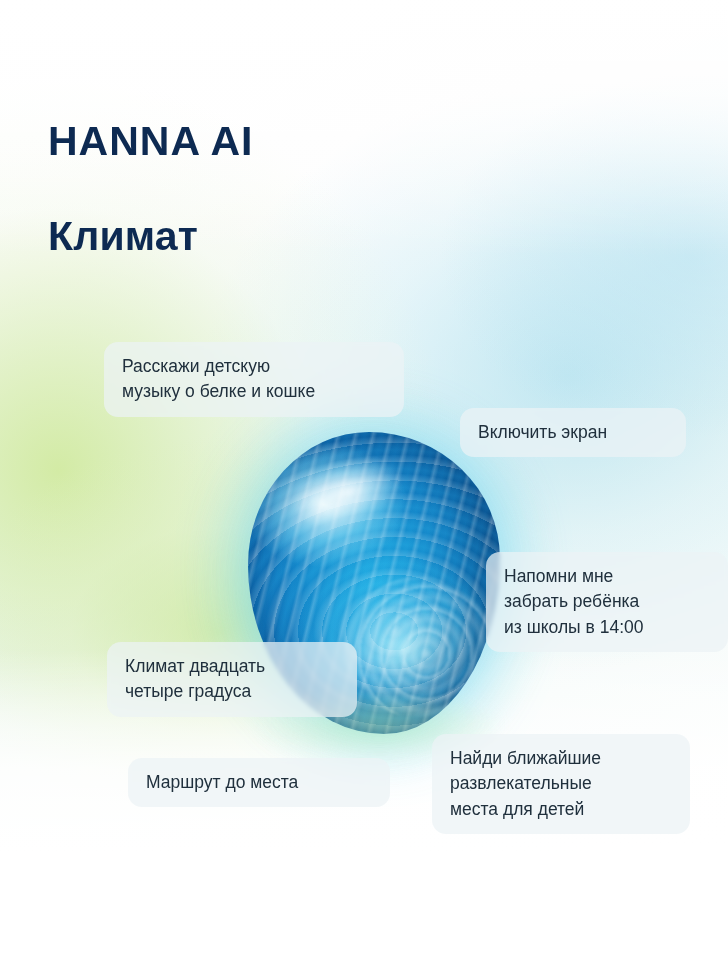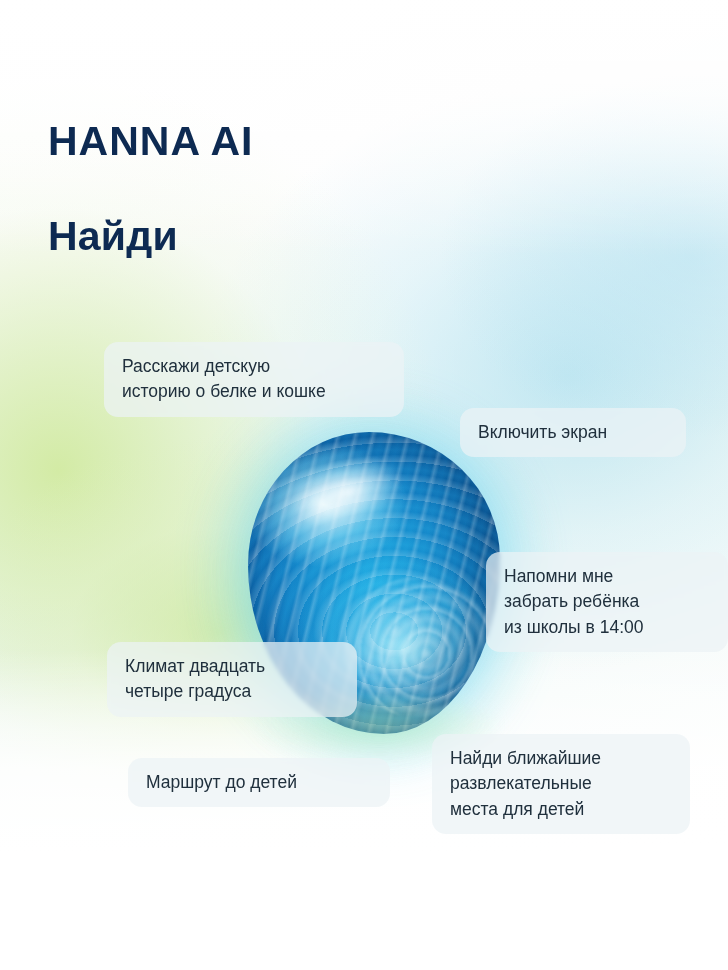--- a/index.html
+++ b/index.html
@@ -163,38 +163,38 @@
   <div class="bg-layer bg-base"></div>
   <div class="bg-layer bg-cyan"></div>
   <div class="bg-layer bg-cyan2"></div>
   <div class="bg-layer bg-green"></div>
   <div class="bg-layer bg-green2"></div>
   <div class="bg-layer bg-white-top"></div>
   <div class="bg-layer bg-white-bottom"></div>
 
   <div class="headline">
     <span class="l1">HANNA AI</span>
-    <span class="l2">Найди</span>
+    <span class="l2">Климат</span>
   </div>
 
   <div class="orb-wrap">
     <div class="orb-glow"></div>
     <div class="orb">
       <div class="orb-swirl"></div>
       <div class="orb-hi"></div>
     </div>
     <div class="orb-base-glow"></div>
   </div>
 
   <div class="chip" id="chip-story">Расскажи детскую
-историю о белке и кошке</div>
+музыку о белке и кошке</div>
   <div class="chip" id="chip-screen">Включить экран</div>
   <div class="chip" id="chip-remind">Напомни мне
 забрать ребёнка
 из школы в 14:00</div>
   <div class="chip" id="chip-climate">Климат двадцать
 четыре градуса</div>
-  <div class="chip" id="chip-route">Маршрут до детей</div>
+  <div class="chip" id="chip-route">Маршрут до места</div>
   <div class="chip" id="chip-places">Найди ближайшие
 развлекательные
 места для детей</div>
 
 </div>
 
 </body></html>

